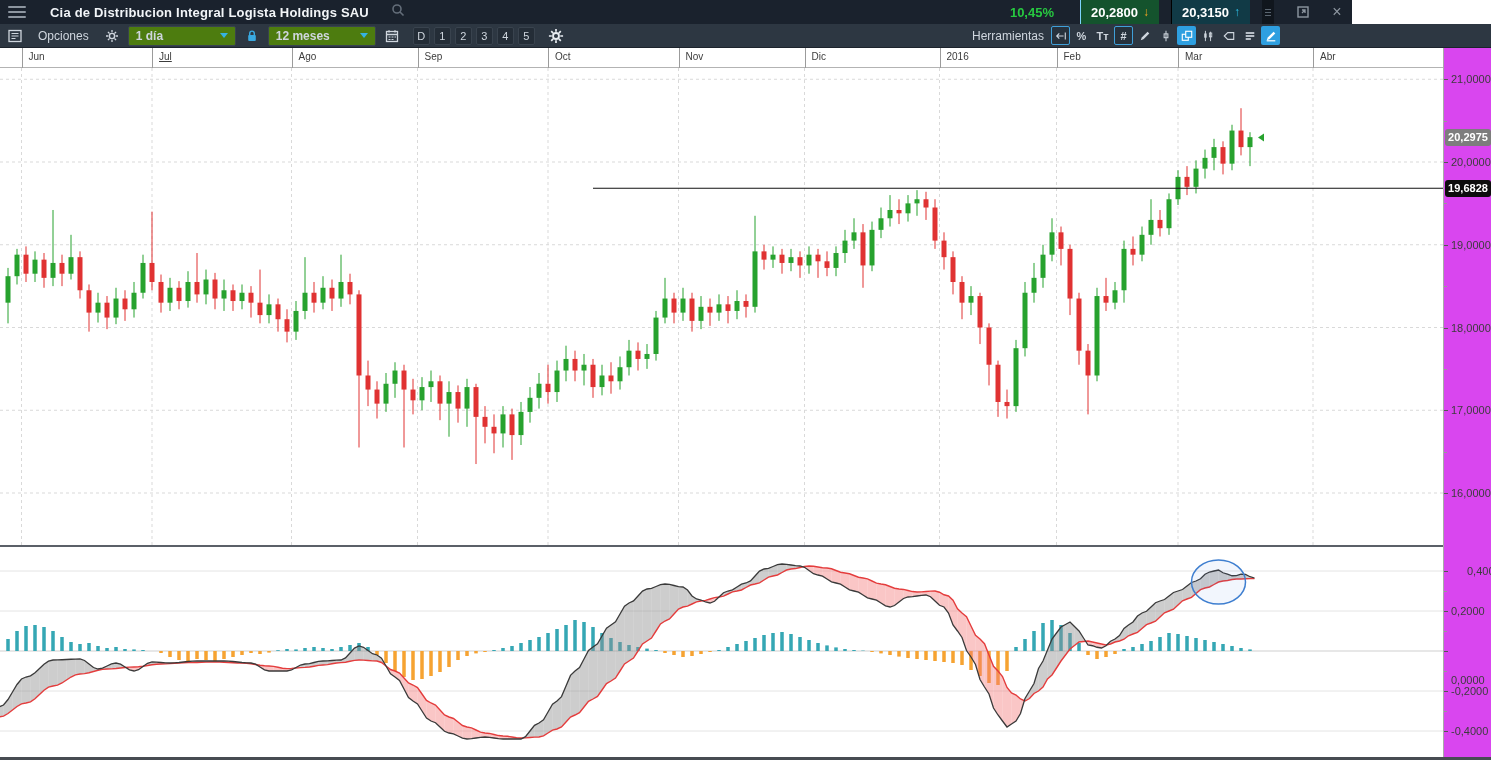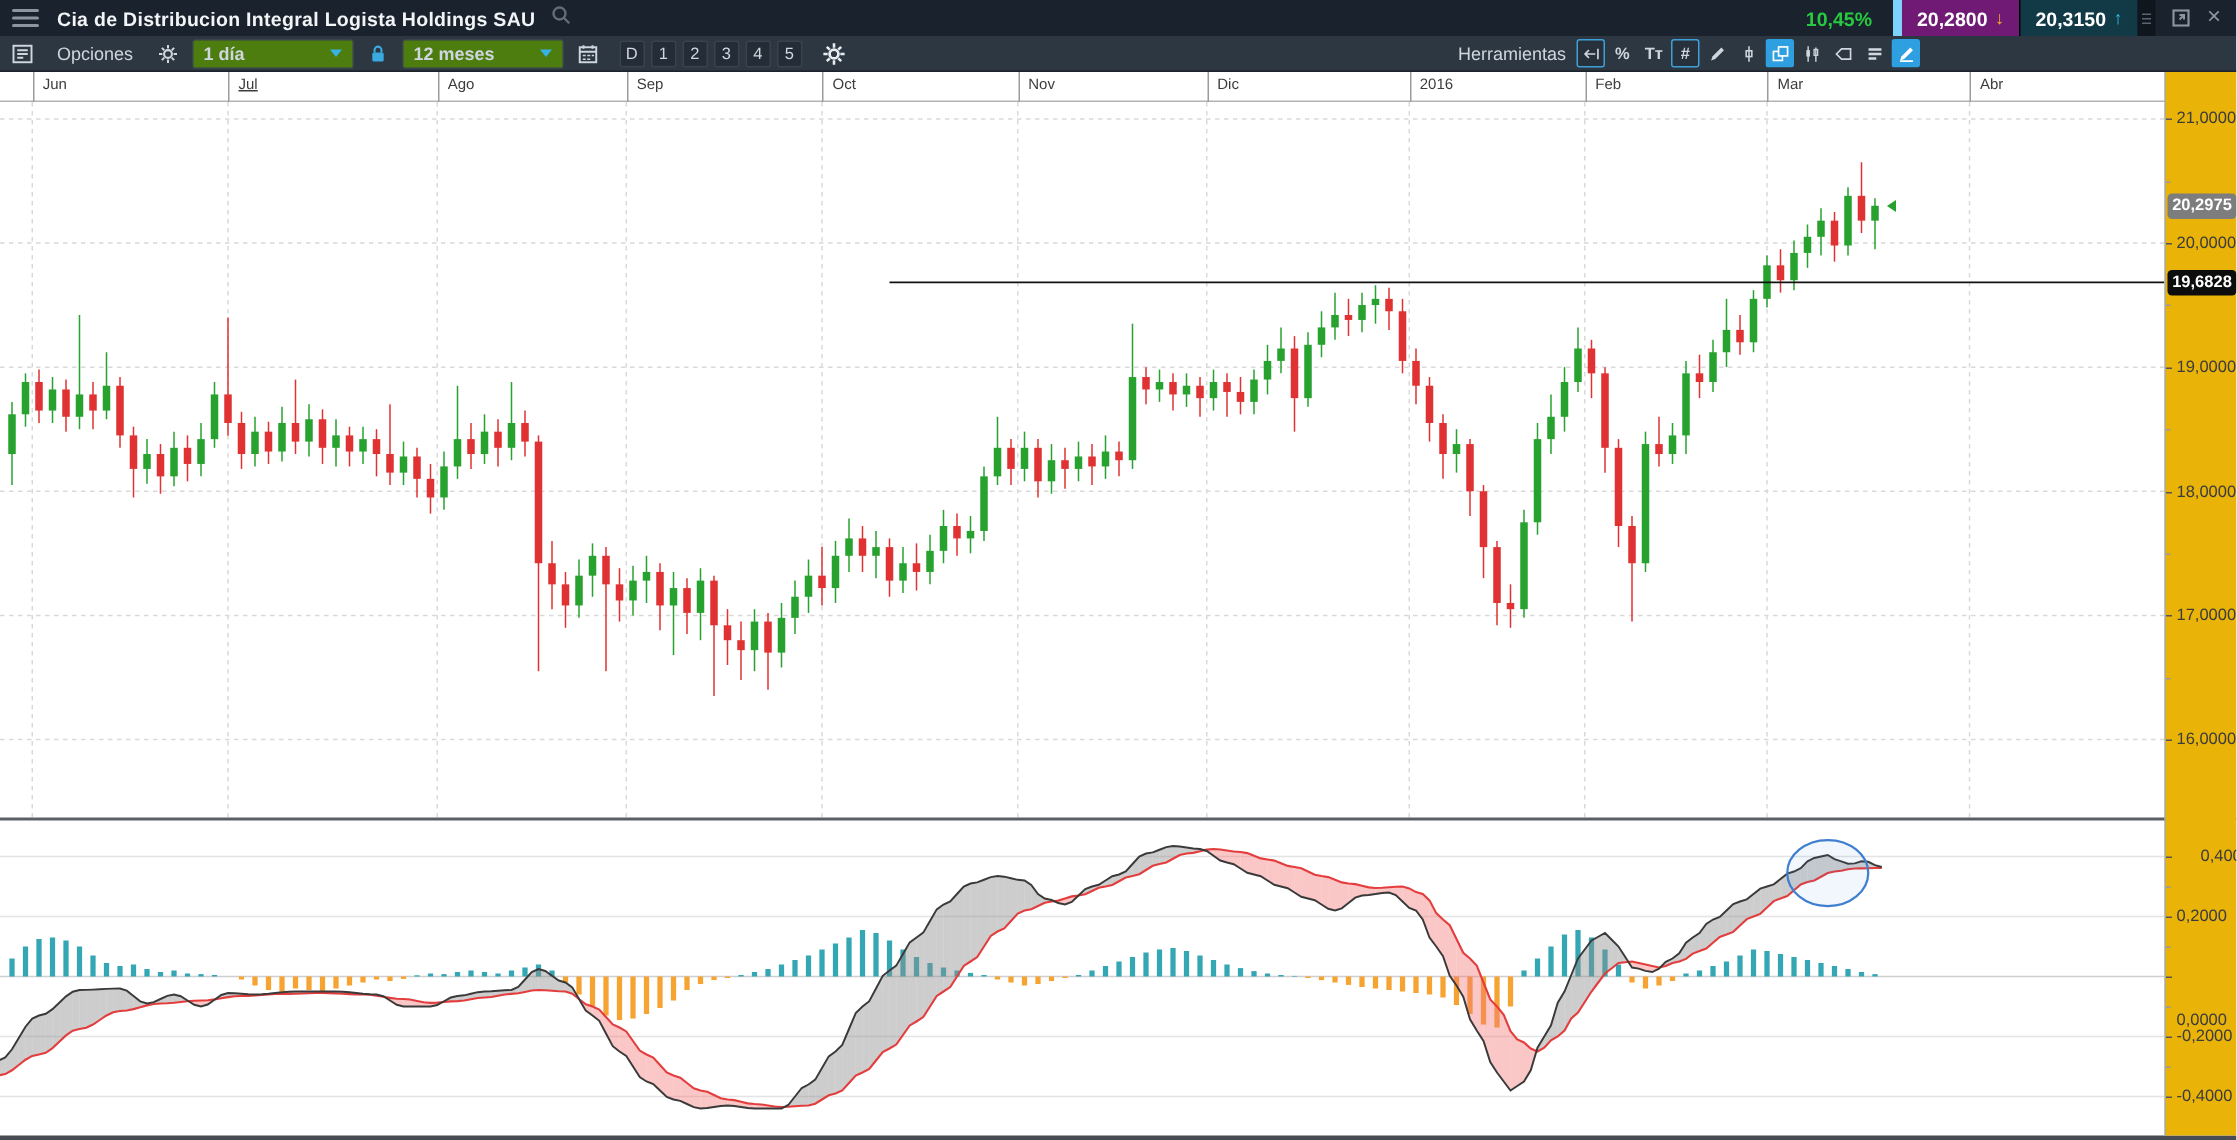--- a/index.html
+++ b/index.html
@@ -1,32 +1,32 @@
 <!DOCTYPE html>
 <html><head>
 <meta charset="utf-8">
 <style>
   * { margin:0; padding:0; box-sizing:border-box; }
   html,body { background:#e8e8e8; }
   #app { position:relative; width:1491px; height:760px; overflow:hidden;
          font-family:"Liberation Sans", sans-serif; background:#ffffff; }
 
   
-  #titlebar { position:absolute; left:0; top:0; width:1491px; height:24px;
-              background:#1a222d; display:flex; align-items:center; }
+  #titlebar { position:absolute; left:0; top:0; width:1352px; height:24px;
+              background:#1a222d; display:flex; align-items:center;gap:12px; }
   #hamburger { width:34px; height:24px; display:flex; flex-direction:column;
                justify-content:center; gap:3px; padding:0 8px; cursor:pointer; }
   #hamburger span { display:block; height:2px; background:#8d96a0; border-radius:1px; }
   #title { color:#f2f5f8; font-size:13px; font-weight:bold; letter-spacing:.2px; margin-left:4px; white-space:nowrap; }
   .tb-search { margin-left:10px; opacity:.75; }
   #tb-spacer { flex:1; }
   #change-pct { color:#27c940; font-size:13px; font-weight:bold; margin-right:14px; }
   .quote-box { height:24px; display:flex; align-items:center; gap:5px; padding:0 10px;
                font-size:13px; font-weight:bold; color:#fff; cursor:pointer; }
-  #bid-box { background:#701a75; border-left:6px solid #7dd3fc; }
+  #bid-box { background:#14532d; border-left:1px solid #7dd3fc; }
   #ask-box { background:#113a46; border-left:1px solid #000; }
   .arr-down { color:#f5a623; font-size:12px; font-weight:bold; }
   .arr-up   { color:#2fc1e8; font-size:12px; font-weight:bold; }
   #grip { width:12px; height:24px; background:#10161d; display:flex; flex-direction:column;
           justify-content:center; align-items:center; gap:2px; margin-right:6px; }
   #grip i { display:block; width:6px; height:1px; background:#5a6570; }
   .win-btn { width:22px; height:24px; display:flex; align-items:center; justify-content:center;
              color:#8d96a0; cursor:pointer; }
   #close-btn { font-size:16px; margin-right:4px; }
 
@@ -54,21 +54,21 @@
   
   #month-header { position:absolute; left:0; top:48px; width:1491px; height:20px;
                   background:#fff; border-bottom:1px solid #b3b3b3; }
   .m-tick  { position:absolute; top:0; width:1px; height:20px; background:#9b9b9b; }
   .m-label { position:absolute; top:3px; font-size:10px; color:#3c3c3c; }
   #price-svg { position:absolute; left:0; top:68px; }
   #macd-svg  { position:absolute; left:0; top:547px; }
   #pane-sep  { position:absolute; left:0; top:545px; width:1491px; height:2px; background:#5b6068; }
   #bottom-bar{ position:absolute; left:0; top:757px; width:1491px; height:3px; background:#474c52; }
   #axis { position:absolute; left:1443px; top:48px; width:48px; height:709px;
-          background:#eab308; border-left:1px solid #a9a9a9; }
+          background:#d946ef; border-left:1px solid #a9a9a9; }
   .ax-label { position:absolute; left:7px; font-size:11px; color:#3c3c3c; white-space:nowrap; }
   .ax-tick  { position:absolute; left:0; width:4px; height:1px; background:#555; }
   .ax-minor { position:absolute; left:0; width:3px; height:1px; background:#999; }
   .badge { position:absolute; left:1px; width:46px; height:17px; border-radius:3px;
            color:#fff; font-size:11px; font-weight:bold; text-align:center; line-height:17px; cursor:pointer; }
 </style>
 </head>
 <body>
 
 <div id="app">

